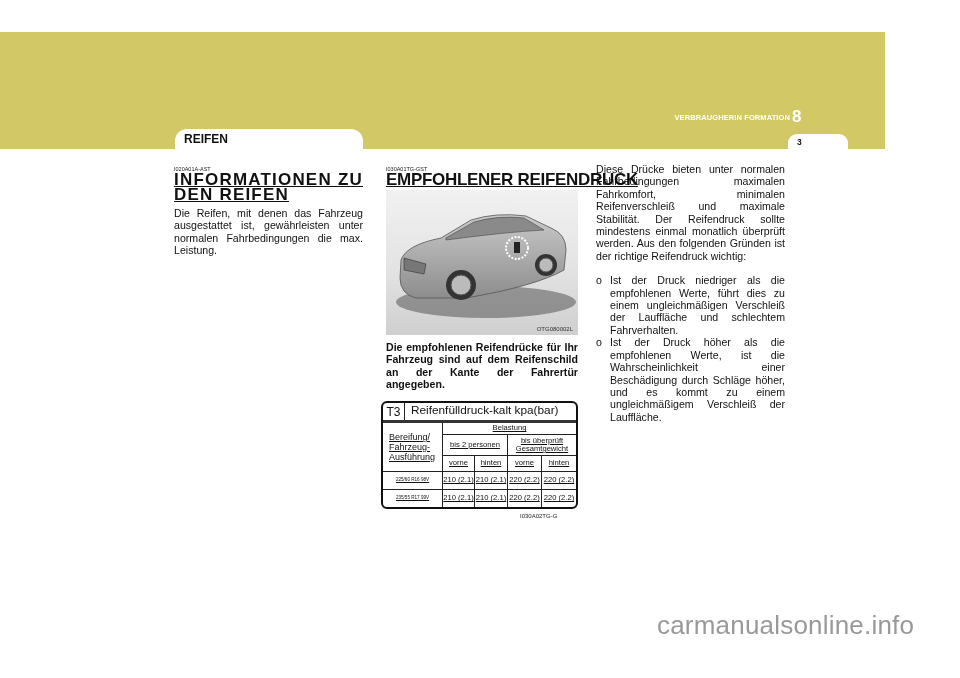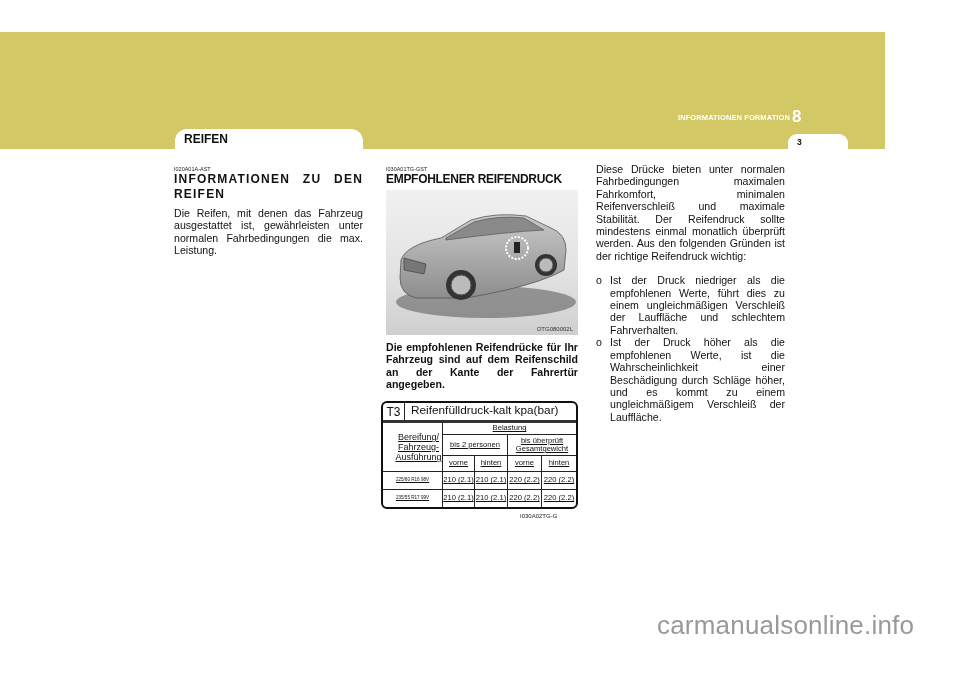--- a/index.html
+++ b/index.html
@@ -9,21 +9,21 @@
   .band { position: absolute; left: 0; top: 32px; width: 885px; height: 117px; background: #d2c966; }
   .chapter-title { position: absolute; right: 170px; top: 113px; font-size: 7.5px; font-weight: bold; color: #fff; letter-spacing: 0.1px; }
   .chapter-num { position: absolute; left: 792px; top: 107px; font-size: 17px; font-weight: bold; color: #fff; }
   .page-tab { position: absolute; left: 788px; top: 134px; width: 60px; height: 15px; background: #fff; border-radius: 9px 9px 0 0; }
   .page-num { position: absolute; left: 9px; top: 3px; font-size: 8.5px; font-weight: bold; color: #111; }
   .section-tab { position: absolute; left: 175px; top: 129px; width: 188px; height: 20px; background: #fff; border-radius: 12px 12px 0 0; }
   .section-label { position: absolute; left: 9px; top: 3px; font-size: 12px; font-weight: bold; color: #111; }
 
   .col { position: absolute; }
   .code { font-size: 5.5px; color: #222; display: block; }
-  .h1 { font-size: 12px; font-weight: bold; line-height: 15px; color: #111; }
+  .h1 { font-size: 17px; font-weight: bold; line-height: 15px; color: #111; text-decoration: underline; }
   .body { font-size: 10.6px; line-height: 12.4px; text-align: justify; color: #111; }
 
   #col1 { left: 174px; top: 166px; width: 189px; }
   #col1 .h1 { letter-spacing: 1.2px; text-align: justify; text-align-last: left; }
   #col1 .body { margin-top: 5px; }
 
   #col2 { left: 386px; top: 166px; width: 192px; }
   #col2 .h1 { letter-spacing: -0.3px; white-space: nowrap; }
 
   .photo { position: absolute; left: 386px; top: 190px; width: 192px; height: 145px; background: linear-gradient(180deg, #f1f1f1 0%, #e3e3e3 55%, #cfcfcf 100%); overflow: hidden; }
@@ -33,36 +33,36 @@
 
   .tire-table-box { position: absolute; left: 381px; top: 401px; width: 197px; height: 108px; border: 2px solid #111; border-radius: 6px; overflow: hidden; background: #fff; }
   .tt-head { height: 20px; border-bottom: 3px solid #333; display: flex; align-items: flex-start; font-size: 12px; }
   .tt-t3 { width: 22px; height: 100%; border-right: 1px solid #222; display: flex; align-items: center; justify-content: center; }
   .tt-title { padding-left: 6px; white-space: nowrap; font-size: 11.8px; }
   .tt-grid { position: relative; height: 85px; font-size: 7.6px; }
   .cell { position: absolute; display: flex; align-items: center; justify-content: center; text-align: center; line-height: 8.5px; border-right: 1px solid #222; border-bottom: 1px solid #222; text-decoration: underline; }
   .noR { border-right: none; }
   .noB { border-bottom: none; }
   .small { font-size: 4.6px; }
-  .leftcell { justify-content: flex-start; padding-left: 12px; text-align: center; font-size: 9px; line-height: 10px; }
+  .leftcell { justify-content: flex-start; padding-left: 6px; text-align: left; font-size: 9px; line-height: 10px; }
   .table-caption { position: absolute; left: 520px; top: 513px; font-size: 6px; color: #222; }
 
   #col3 { left: 596px; top: 163px; width: 189px; }
   .bullets { margin-top: 12px; }
   .bullet { display: flex; font-size: 10.6px; line-height: 12.4px; }
   .bullet-mark { width: 14px; flex: 0 0 14px; }
   .bullet-text { text-align: justify; flex: 1; }
 
   .watermark { position: absolute; left: 657px; top: 610px; font-size: 26px; color: #999; letter-spacing: 0.2px; }
 </style>
 </head>
 <body>
 
 <div class="band"></div>
-<div class="chapter-title">INFORMATIONEN FORMATION</div>
+<div class="chapter-title">VERBRAUGHERIN FORMATION</div>
 <div class="chapter-num">8</div>
 <div class="page-tab">
   <span class="page-num">3</span>
 </div>
 <div class="section-tab">
   <span class="section-label">REIFEN</span>
 </div>
 
 <div class="col" id="col1">
   <span class="code">I020A01A-AST</span>

